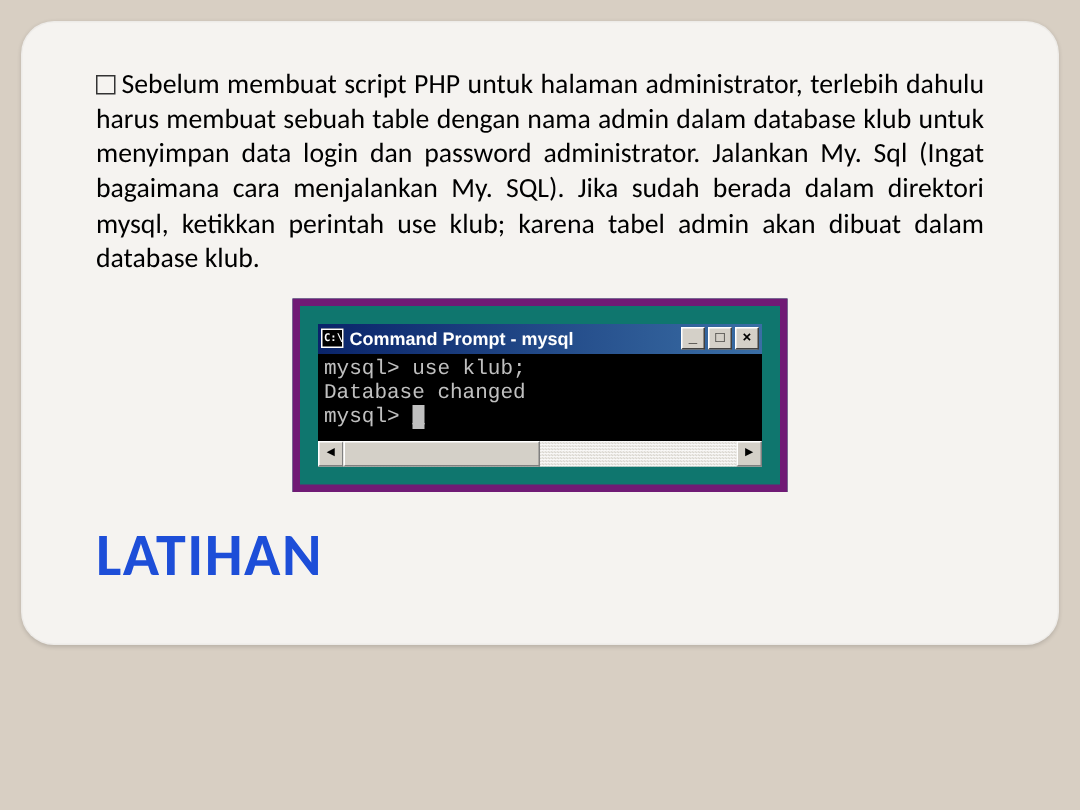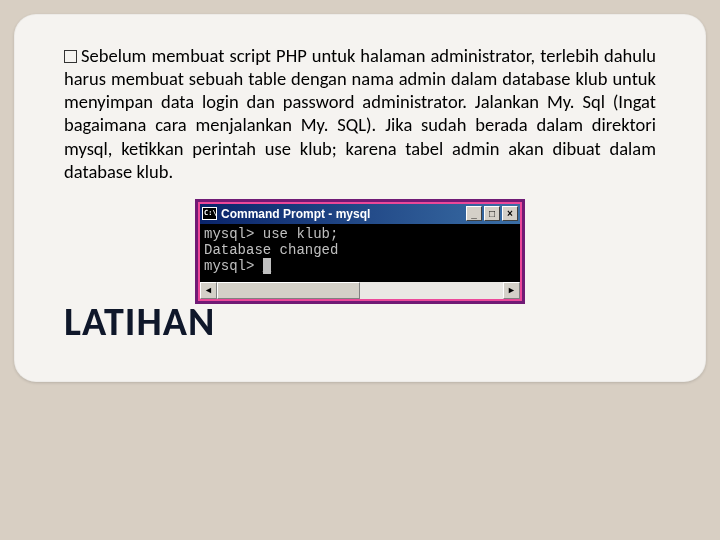--- a/index.html
+++ b/index.html
@@ -5,21 +5,21 @@
   * { box-sizing: border-box; margin: 0; padding: 0; }
   body {
     width: 720px; height: 540px;
     background: #d8cfc3;
     font-family: Calibri, Arial, sans-serif;
     overflow: hidden;
   }
   .inner {
     position: absolute;
     left: 14px; top: 14px;
-    width: 692px; height: 368px;
+    width: 692px; height: 416px;
     background: #f5f3f0;
     border-radius: 22px;
     box-shadow: 0 1px 3px rgba(0,0,0,0.15), inset 0 0 0 1px rgba(0,0,0,0.03);
     padding: 30px 50px 20px 50px;
   }
   .body-text {
     font-size: 18.5px;
     line-height: 1.25;
     color: #000;
     text-align: justify;
@@ -28,23 +28,23 @@
     display: inline-block;
     width: 13px; height: 13px;
     border: 1.5px solid #333;
     vertical-align: baseline;
     position: relative; top: 1px;
     margin-right: 4px;
   }
   .term-window {
     width: 330px;
     margin: 16px auto 0 auto;
-    border: 3px solid #701a75;
-    background: #ec4899;
-    padding: 2px;
+    border: 5px solid #701a75;
+    background: #0f766e;
+    padding: 12px;
   }
   .titlebar {
     height: 20px;
     background: linear-gradient(to right, #0a246a, #3a6ea5);
     display: flex; align-items: center;
     padding: 0 2px;
     color: #fff;
     font-size: 12px;
     font-weight: bold;
     font-family: Tahoma, sans-serif;
@@ -109,21 +109,21 @@
     background: #d4d0c8;
     border: 1px solid #fff;
     border-right-color: #808080;
     border-bottom-color: #808080;
   }
   .heading {
     position: absolute;
     left: 50px; bottom: 36px;
     font-size: 40px;
     font-weight: bold;
-    color: #0f172a;
+    color: #1d4ed8;
     letter-spacing: 1px;
   }
 </style>
 </head>
 <body>
 
 <div class="inner">
   <p class="body-text">
     <span class="checkbox"></span><span>Sebelum membuat script PHP untuk halaman administrator, terlebih dahulu harus membuat sebuah table dengan nama admin dalam database klub untuk menyimpan data login dan password administrator. Jalankan My. Sql (Ingat bagaimana cara menjalankan My. SQL). Jika sudah berada dalam direktori mysql, ketikkan perintah use klub; karena tabel admin akan dibuat dalam database klub.</span>
   </p>

